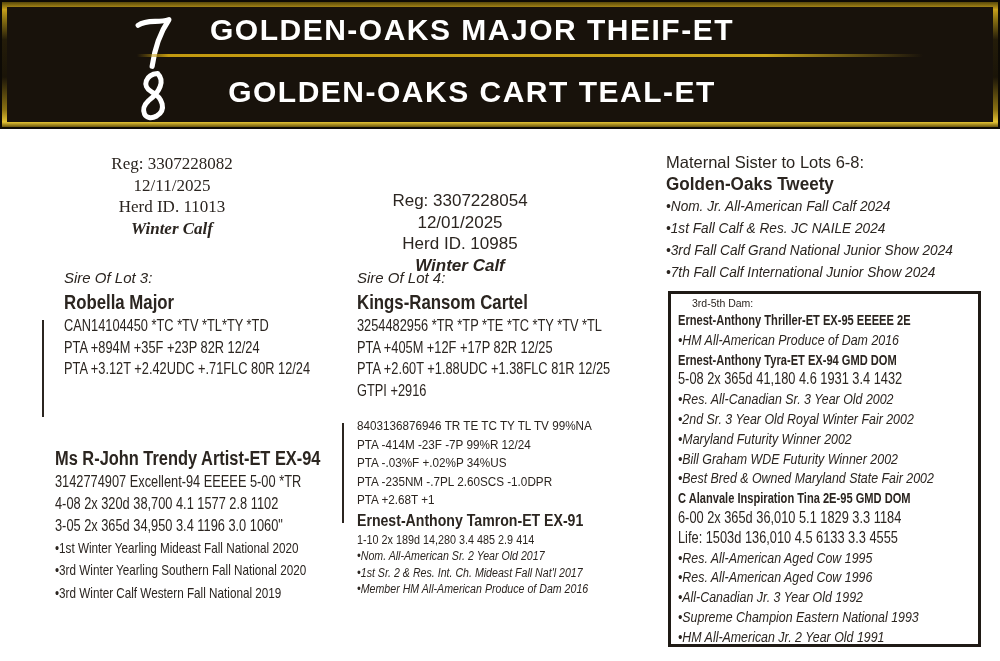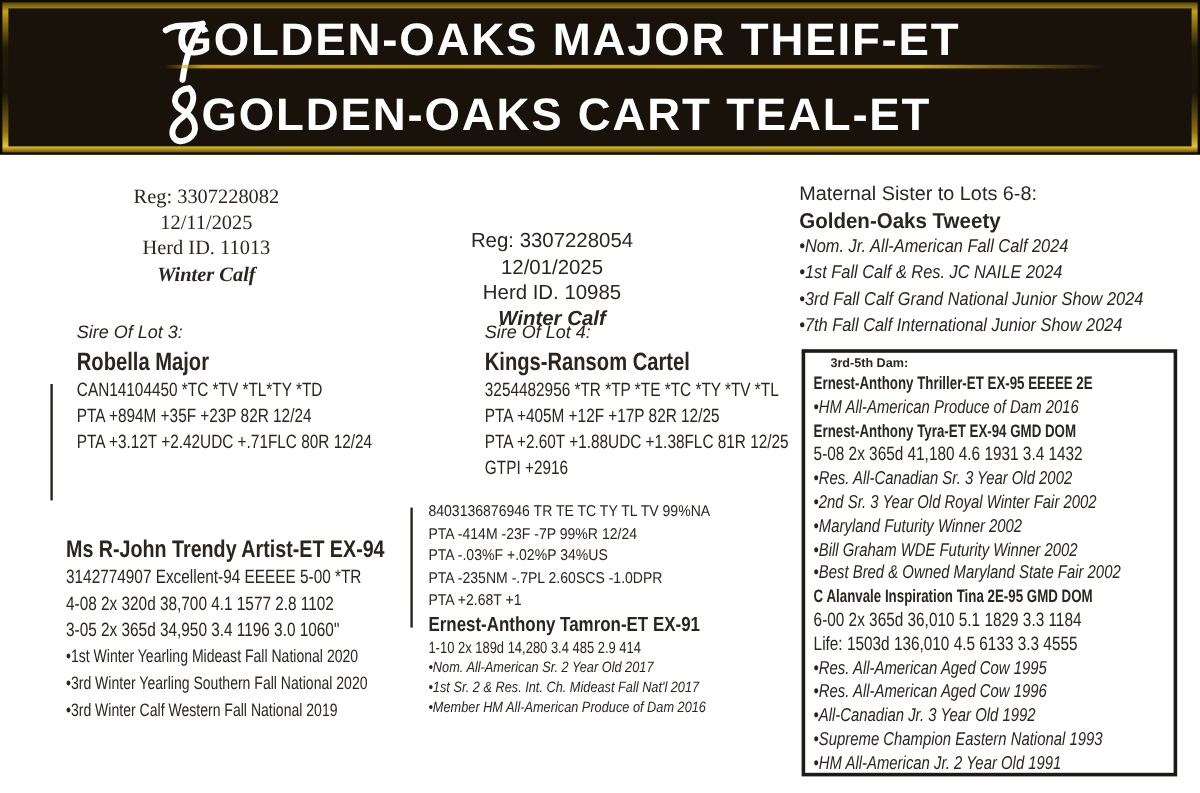--- a/index.html
+++ b/index.html
@@ -6,21 +6,21 @@
   .page{position:relative;width:1000px;height:661px;background:#ffffff;overflow:hidden;
         font-family:"Liberation Sans","DejaVu Sans",sans-serif;color:#2b2520;}
 
   
   .hdr{position:absolute;left:0;top:0;width:1000px;height:129px;background:#0d0a05;box-sizing:border-box;padding:2px;}
   .hdr-gold{width:100%;height:100%;box-sizing:border-box;
             background:linear-gradient(180deg,#574709 0%,#c7a01c 6%,#8a7112 14%,#241c09 30%,#1a1408 60%,#8a7112 86%,#e5c334 96%,#6b570e 100%);
             padding:5px;}
   .hdr-in{position:relative;width:100%;height:100%;background:#18120b;}
   .titles{position:absolute;left:140px;top:0;width:650px;text-align:center;}
-  .title{color:#ffffff;font-weight:700;font-size:38px;letter-spacing:1.5px;white-space:nowrap;}
+  .title{color:#ffffff;font-weight:700;font-size:30px;letter-spacing:1.5px;white-space:nowrap;}
   .title1{position:absolute;left:0;top:6px;width:650px;}
   .title2{position:absolute;left:0;top:68px;width:650px;}
   .divider{position:absolute;left:130px;top:47px;width:786px;height:3px;
            background:linear-gradient(90deg,rgba(194,153,15,0) 0%,#c2990f 4%,#caa61c 80%,rgba(202,166,28,0) 100%);}
   .lotnums{position:absolute;left:96px;top:2px;width:100px;height:112px;}
   .lotnums svg{position:absolute;}
 
   
   .abs{position:absolute;}
   .nw{white-space:nowrap;}
@@ -48,21 +48,21 @@
   .tam-award{font-size:12.5px;font-style:italic;line-height:16.6px;transform:scaleX(0.85);}
 
   
   .mat-label{font-size:16.5px;line-height:22px;}
   .mat-name{font-weight:700;font-size:18px;line-height:22px;transform:scaleX(0.95);}
   .mat-award{font-style:italic;font-size:15.5px;line-height:22px;transform:scaleX(0.88);}
 
   
   .dambox{left:668px;top:291px;width:313px;height:356px;border:3px solid #1f1a15;box-sizing:border-box;
           padding:3px 7px 0 7px;background:#ffffff;}
-  .box-label{font-weight:700;font-size:10.5px;line-height:13px;margin-left:14px;}
+  .box-label{font-weight:400;font-size:10.5px;line-height:13px;margin-left:14px;}
   .bx-name{font-weight:700;font-size:15px;line-height:19.8px;transform:scaleX(0.74);}
   .bx-stat{font-size:16px;line-height:19.8px;transform:scaleX(0.80);}
   .bx-award{font-style:italic;font-size:15.5px;line-height:19.8px;transform:scaleX(0.80);}
 
   .vline{width:2px;background:#2b2520;}
 </style>
 </head>
 <body>
 
 <div class="page">
@@ -112,21 +112,21 @@
 
   <div class="abs" style="left:64px;top:268px;">
     <div class="sire-label nw">Sire Of Lot 3:</div>
     <div class="sire-name nw sx">Robella Major</div>
     <div class="stat16 nw sx">CAN14104450 *TC *TV *TL*TY *TD</div>
     <div class="stat16 nw sx">PTA +894M +35F +23P 82R 12/24</div>
     <div class="stat16 nw sx">PTA +3.12T +2.42UDC +.71FLC 80R 12/24</div>
   </div>
   <div class="abs vline" style="left:42px;top:320px;height:97px;"></div>
 
-  <div class="abs" style="left:357px;top:268px;margin-left:47px;">
+  <div class="abs" style="left:357px;top:268px;">
     <div class="sire-label nw">Sire Of Lot 4:</div>
     <div class="sire-name nw sx">Kings-Ransom Cartel</div>
     <div class="stat16 nw sx">3254482956 *TR *TP *TE *TC *TY *TV *TL</div>
     <div class="stat16 nw sx">PTA +405M +12F +17P 82R 12/25</div>
     <div class="stat16 nw sx">PTA +2.60T +1.88UDC +1.38FLC 81R 12/25</div>
     <div class="stat16 nw sx">GTPI +2916</div>
   </div>
 
   <div class="abs" style="left:55px;top:427px;margin-top:19px;">
     <div class="dam-name nw sx">Ms R-John Trendy Artist-ET EX-94</div>

